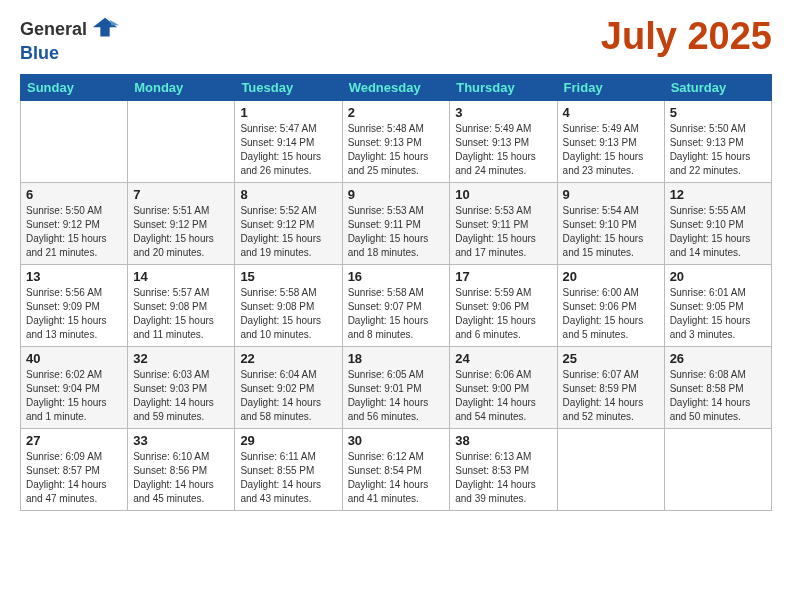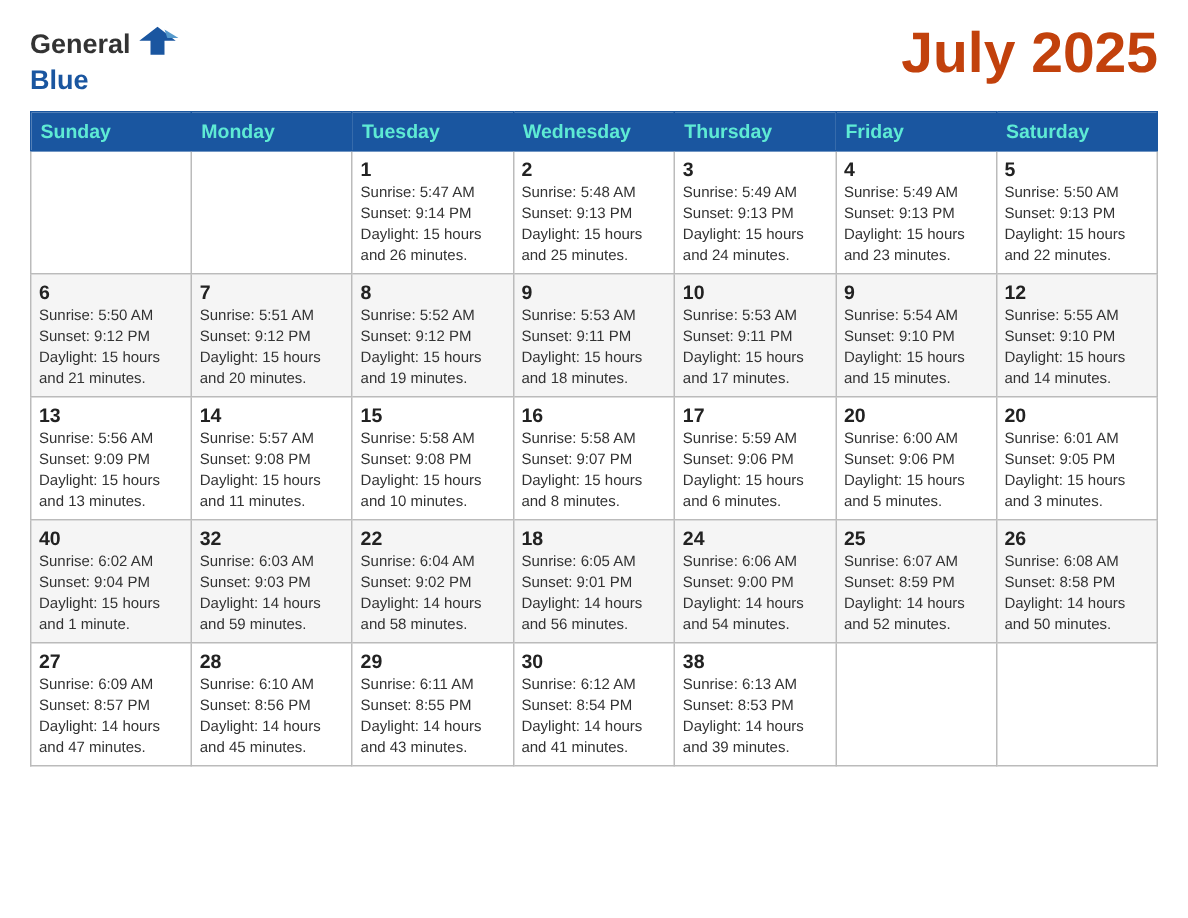--- a/index.html
+++ b/index.html
@@ -245,21 +245,21 @@
             <span class="day-num">26</span>
             <div class="day-detail">Sunrise: 6:08 AM<br>Sunset: 8:58 PM<br>Daylight: 14 hours<br>and 50 minutes.</div>
           </td>
         </tr>
         <tr>
           <td>
             <span class="day-num">27</span>
             <div class="day-detail">Sunrise: 6:09 AM<br>Sunset: 8:57 PM<br>Daylight: 14 hours<br>and 47 minutes.</div>
           </td>
           <td>
-            <span class="day-num">28</span>
+            <span class="day-num">33</span>
             <div class="day-detail">Sunrise: 6:10 AM<br>Sunset: 8:56 PM<br>Daylight: 14 hours<br>and 45 minutes.</div>
           </td>
           <td>
             <span class="day-num">29</span>
             <div class="day-detail">Sunrise: 6:11 AM<br>Sunset: 8:55 PM<br>Daylight: 14 hours<br>and 43 minutes.</div>
           </td>
           <td>
             <span class="day-num">30</span>
             <div class="day-detail">Sunrise: 6:12 AM<br>Sunset: 8:54 PM<br>Daylight: 14 hours<br>and 41 minutes.</div>
           </td>

